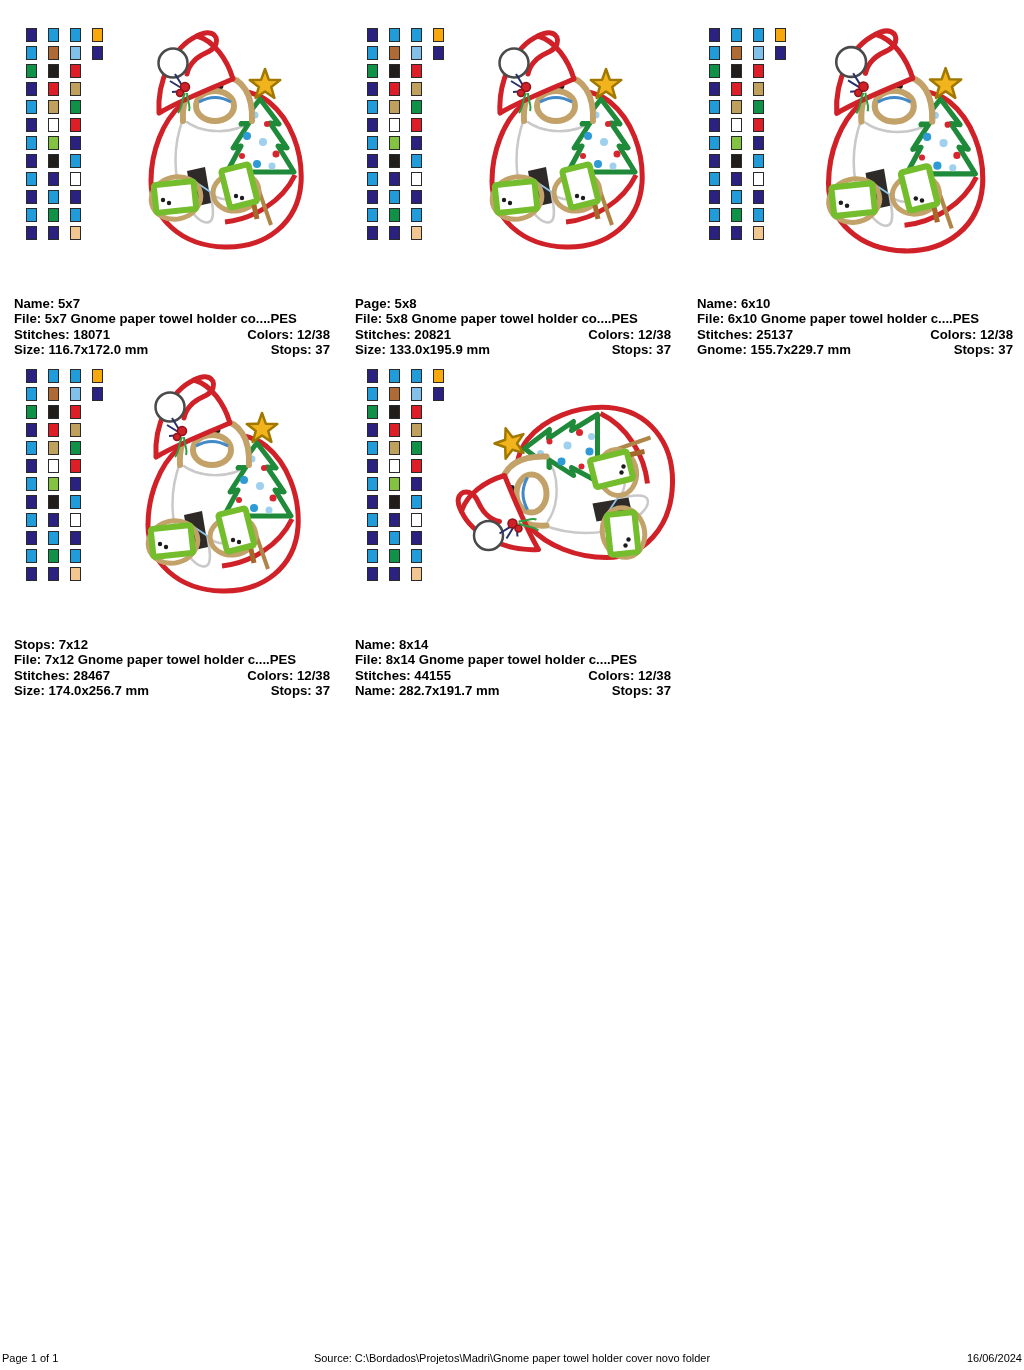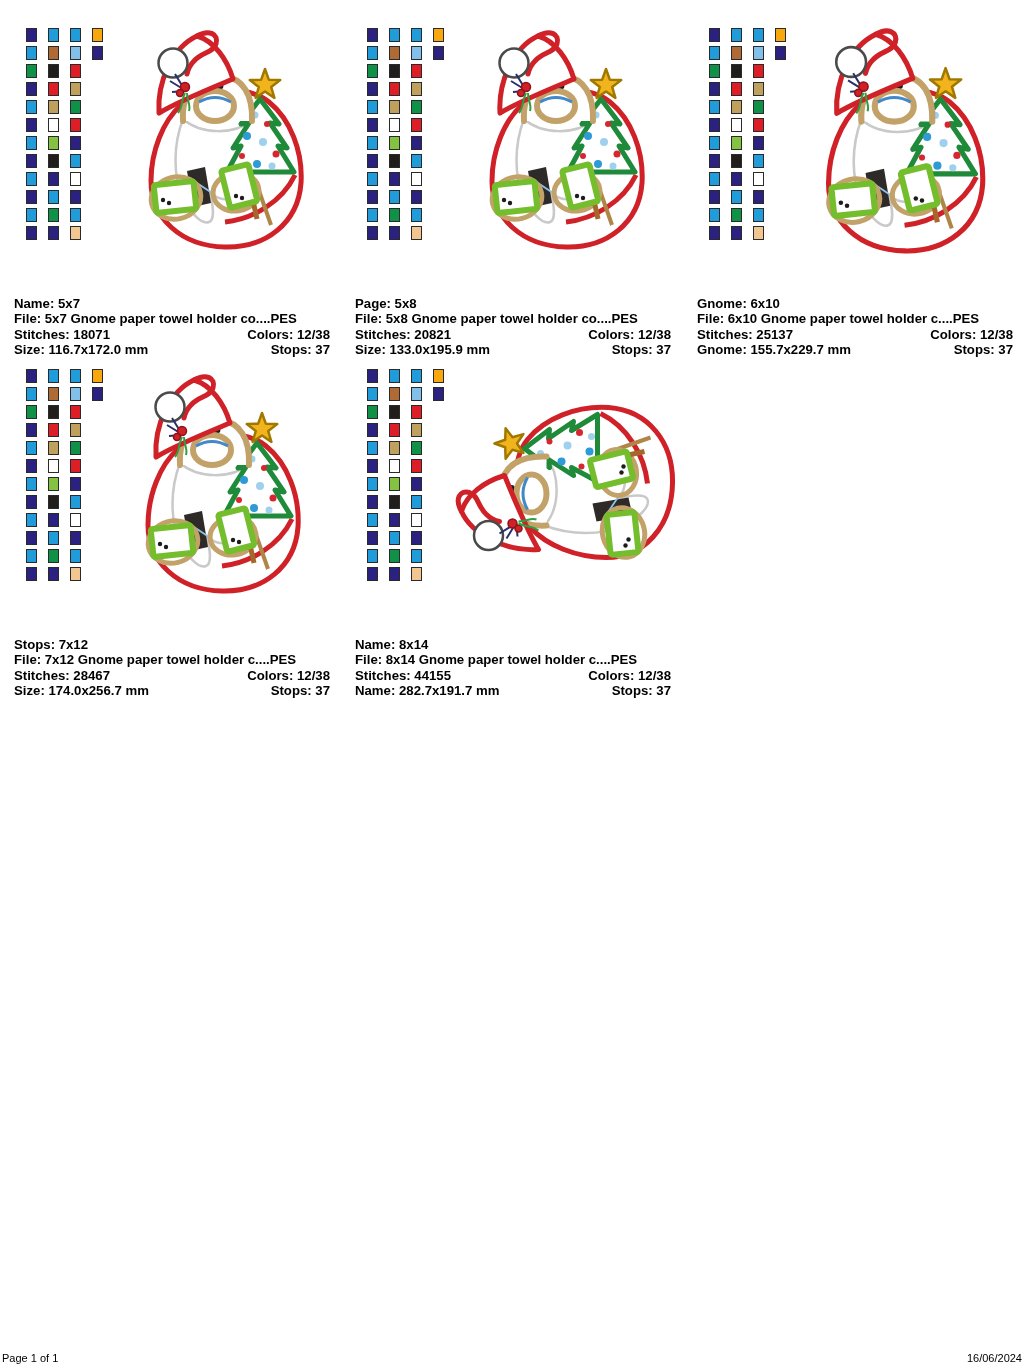--- a/index.html
+++ b/index.html
@@ -245,21 +245,21 @@
         <div class="swatch" style="background: rgb(43, 33, 129);"></div>
         <div class="swatch" style="background: rgb(31, 156, 217);"></div>
         <div class="swatch" style="background: rgb(242, 198, 144);"></div>
         <div class="swatch" style="background: rgb(248, 167, 12);"></div>
         <div class="swatch" style="background: rgb(43, 33, 129);"></div>
       </div>
     <svg class="art" viewBox="0 0 170 225">
         <use href="#gnome"></use>
       </svg>
     <div class="info">
-      <div>Gnome: 6x10</div>
+      <div>Name: 6x10</div>
       <div>File: 6x10 Gnome paper towel holder c....PES</div>
       <div class="row">
           <span>Stitches: 25137</span>
           <span>Colors: 12/38</span>
         </div>
       <div class="row">
           <span>Gnome: 155.7x229.7 mm</span>
           <span>Stops: 37</span>
         </div>
     </div>
@@ -378,16 +378,17 @@
         </div>
       <div class="row">
           <span>Name: 282.7x191.7 mm</span>
           <span>Stops: 37</span>
         </div>
     </div>
   </div>
 
   <div class="footer">
     <span class="f-page">Page 1 of 1</span>
+    <span class="f-src">Source: C:\Bordados\Projetos\Madri\Gnome paper towel holder cover novo folder</span>
     <span class="f-date">16/06/2024</span>
   </div>
 
 </div>
 
 </body></html>

